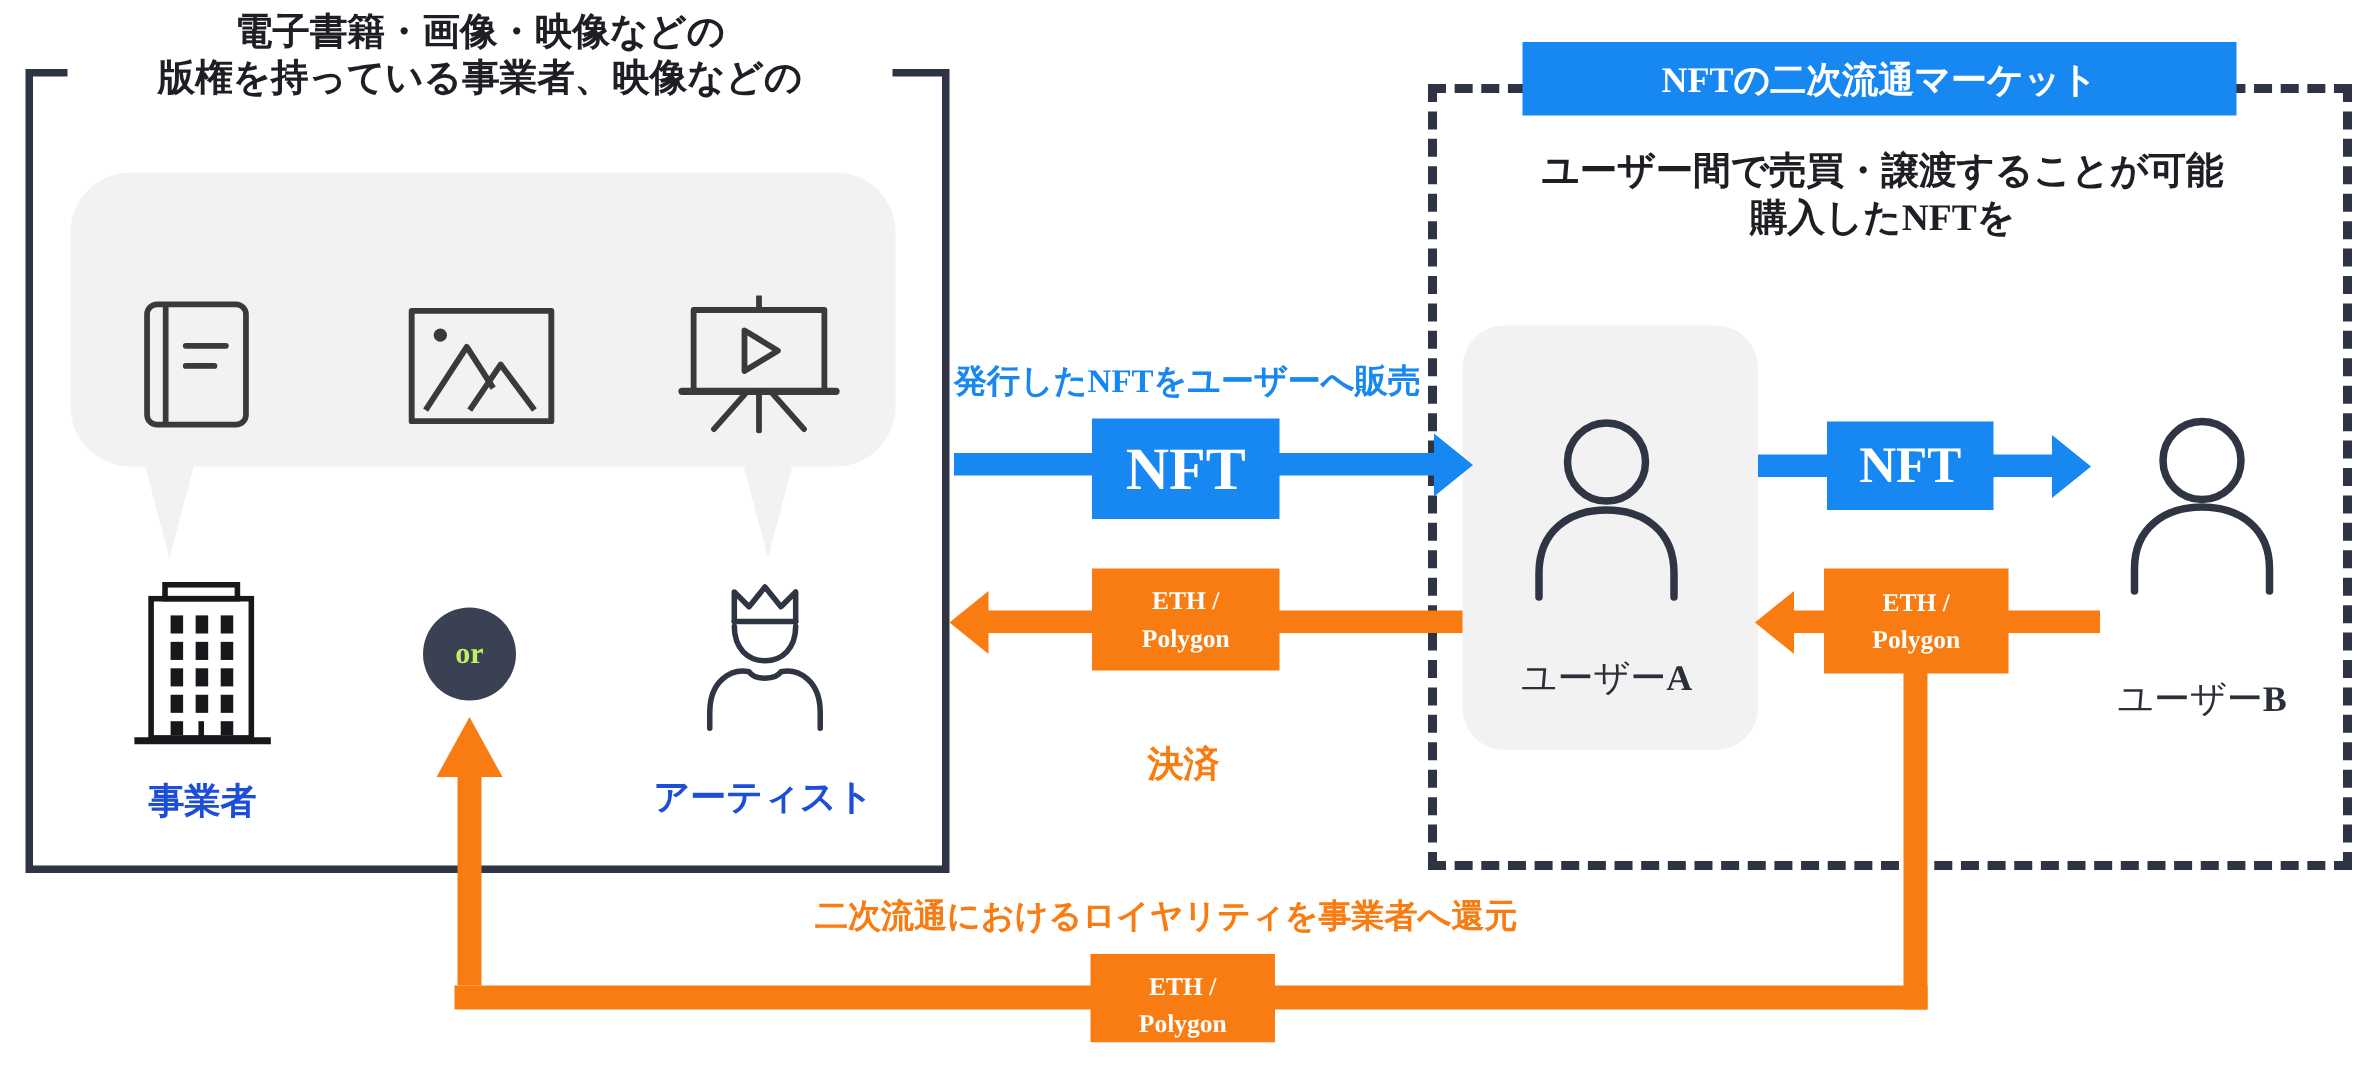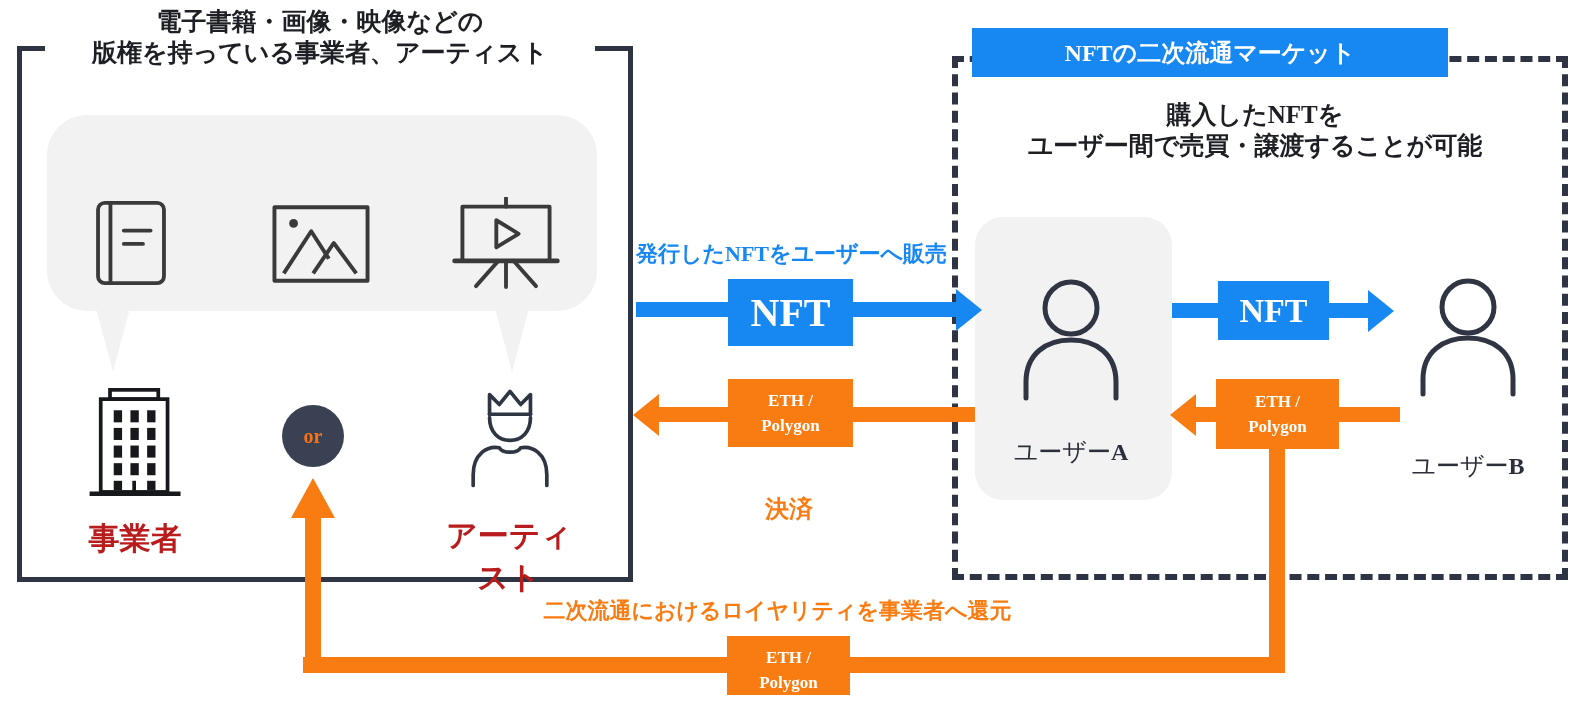--- a/index.html
+++ b/index.html
@@ -9,32 +9,32 @@
   }
   .abs{position:absolute;}
   
   .left-panel{left:17px;top:46px;width:606px;height:526px;border:5px solid var(--dark,#2E3444);z-index:0;}
   .right-panel{left:952px;top:56px;width:604px;height:512px;border:6px dashed var(--dark,#2E3444);z-index:0;}
   .panel-title{font-weight:bold;font-size:25px;line-height:31px;text-align:center;color:#1d1f24;background:#fff;z-index:2;}
   .lp-title{left:45px;top:6px;width:550px;}
   .rp-title{left:995px;top:99px;width:520px;background:transparent;z-index:2;}
   .blue-banner{background:var(--blue,#1787F2);color:#fff;font-weight:bold;display:flex;align-items:center;justify-content:center;z-index:3;}
   .lp-badge{left:132px;top:107px;width:380px;height:46px;font-size:26px;}
-  .rp-header{left:972px;top:28px;width:476px;height:49px;font-size:24px;}
+  .rp-header{left:1015px;top:28px;width:476px;height:49px;font-size:24px;}
   
   .content-box{left:47px;top:115px;width:550px;height:196px;background:var(--gray,#F2F2F3);border-radius:40px;z-index:1;}
   .tail{width:0;height:0;border-left:17px solid transparent;border-right:17px solid transparent;border-top:64px solid var(--gray,#F2F2F3);z-index:1;}
   .userA-box{left:975px;top:217px;width:197px;height:283px;background:var(--gray,#F2F2F3);border-radius:28px;z-index:1;}
   
   .icon{z-index:2;}
   
   .or-circle{left:282px;top:405px;width:62px;height:62px;border-radius:50%;background:var(--circle,#3A4152);
-    display:flex;align-items:center;justify-content:center;color:#f97316;font-weight:bold;font-size:20px;z-index:3;}
+    display:flex;align-items:center;justify-content:center;color:#bef264;font-weight:bold;font-size:20px;z-index:3;}
   
-  .entity-label{font-weight:600;font-size:31px;text-align:center;color:#b91c1c;z-index:2;}
+  .entity-label{font-weight:600;font-size:24px;text-align:center;color:#1d4ed8;z-index:2;}
   .user-label{font-size:24px;text-align:center;color:#2b2f3a;z-index:2;}
   .user-label b{font-weight:bold;}
   
   .shaft{height:15px;z-index:2;}
   .blue-bg{background:var(--blue,#1787F2);}
   .orange-bg{background:var(--orange,#F87C11);}
   .head{width:0;height:0;z-index:2;}
   .head-right-blue{border-top:21px solid transparent;border-bottom:21px solid transparent;border-left:26px solid var(--blue,#1787F2);}
   .head-left-orange{border-top:21px solid transparent;border-bottom:21px solid transparent;border-right:26px solid var(--orange,#F87C11);}
   .head-up-orange{border-left:22px solid transparent;border-right:22px solid transparent;border-bottom:40px solid var(--orange,#F87C11);}
@@ -55,21 +55,21 @@
 </style>
 </head>
 <body>
 
 <div id="canvas">
 
   <div class="abs left-panel"></div>
 
   <div class="abs panel-title lp-title">
     <div>電子書籍・画像・映像などの</div>
-    <div>版権を持っている事業者、アーティスト</div>
+    <div>版権を持っている事業者、映像などの</div>
   </div>
 
   <div class="abs content-box"></div>
   <div class="abs tail" style="left:96px;top:308px;"></div>
   <div class="abs tail" style="left:495px;top:308px;"></div>
 
 
   <svg class="abs icon" style="left:95px;top:200px;" width="72" height="86" viewBox="0 0 75 90" fill="none" stroke="#3a3a3a" stroke-width="4" stroke-linecap="round">
     <rect x="3" y="3" width="69" height="84" rx="7"></rect>
     <line x1="16" y1="4" x2="16" y2="86"></line>
@@ -138,22 +138,22 @@
   <div class="abs head head-left-orange" style="left:633px;top:394px;"></div>
   <div class="abs tag eth-tag eth-tag1">
     <div>ETH /</div>
     <div>Polygon</div>
   </div>
   <div class="abs caption-settle">決済</div>
 
   <div class="abs right-panel"></div>
   <div class="abs blue-banner rp-header">NFTの二次流通マーケット</div>
   <div class="abs panel-title rp-title">
+    <div>ユーザー間で売買・譲渡することが可能</div>
     <div>購入したNFTを</div>
-    <div>ユーザー間で売買・譲渡することが可能</div>
   </div>
 
   <div class="abs userA-box"></div>
   <svg class="abs icon" style="left:1016px;top:262px;" width="110" height="143" viewBox="0 0 110 143" fill="none" stroke="#2f3542" stroke-width="5" stroke-linecap="round">
     <circle cx="55" cy="46" r="26"></circle>
     <path d="M10 136 V120 C10 92 30 78 55 78 C80 78 100 92 100 120 V136"></path>
   </svg>
   <div class="abs user-label" style="left:996px;top:436px;width:150px;">
     <span>ユーザー</span><b>A</b>
   </div>

